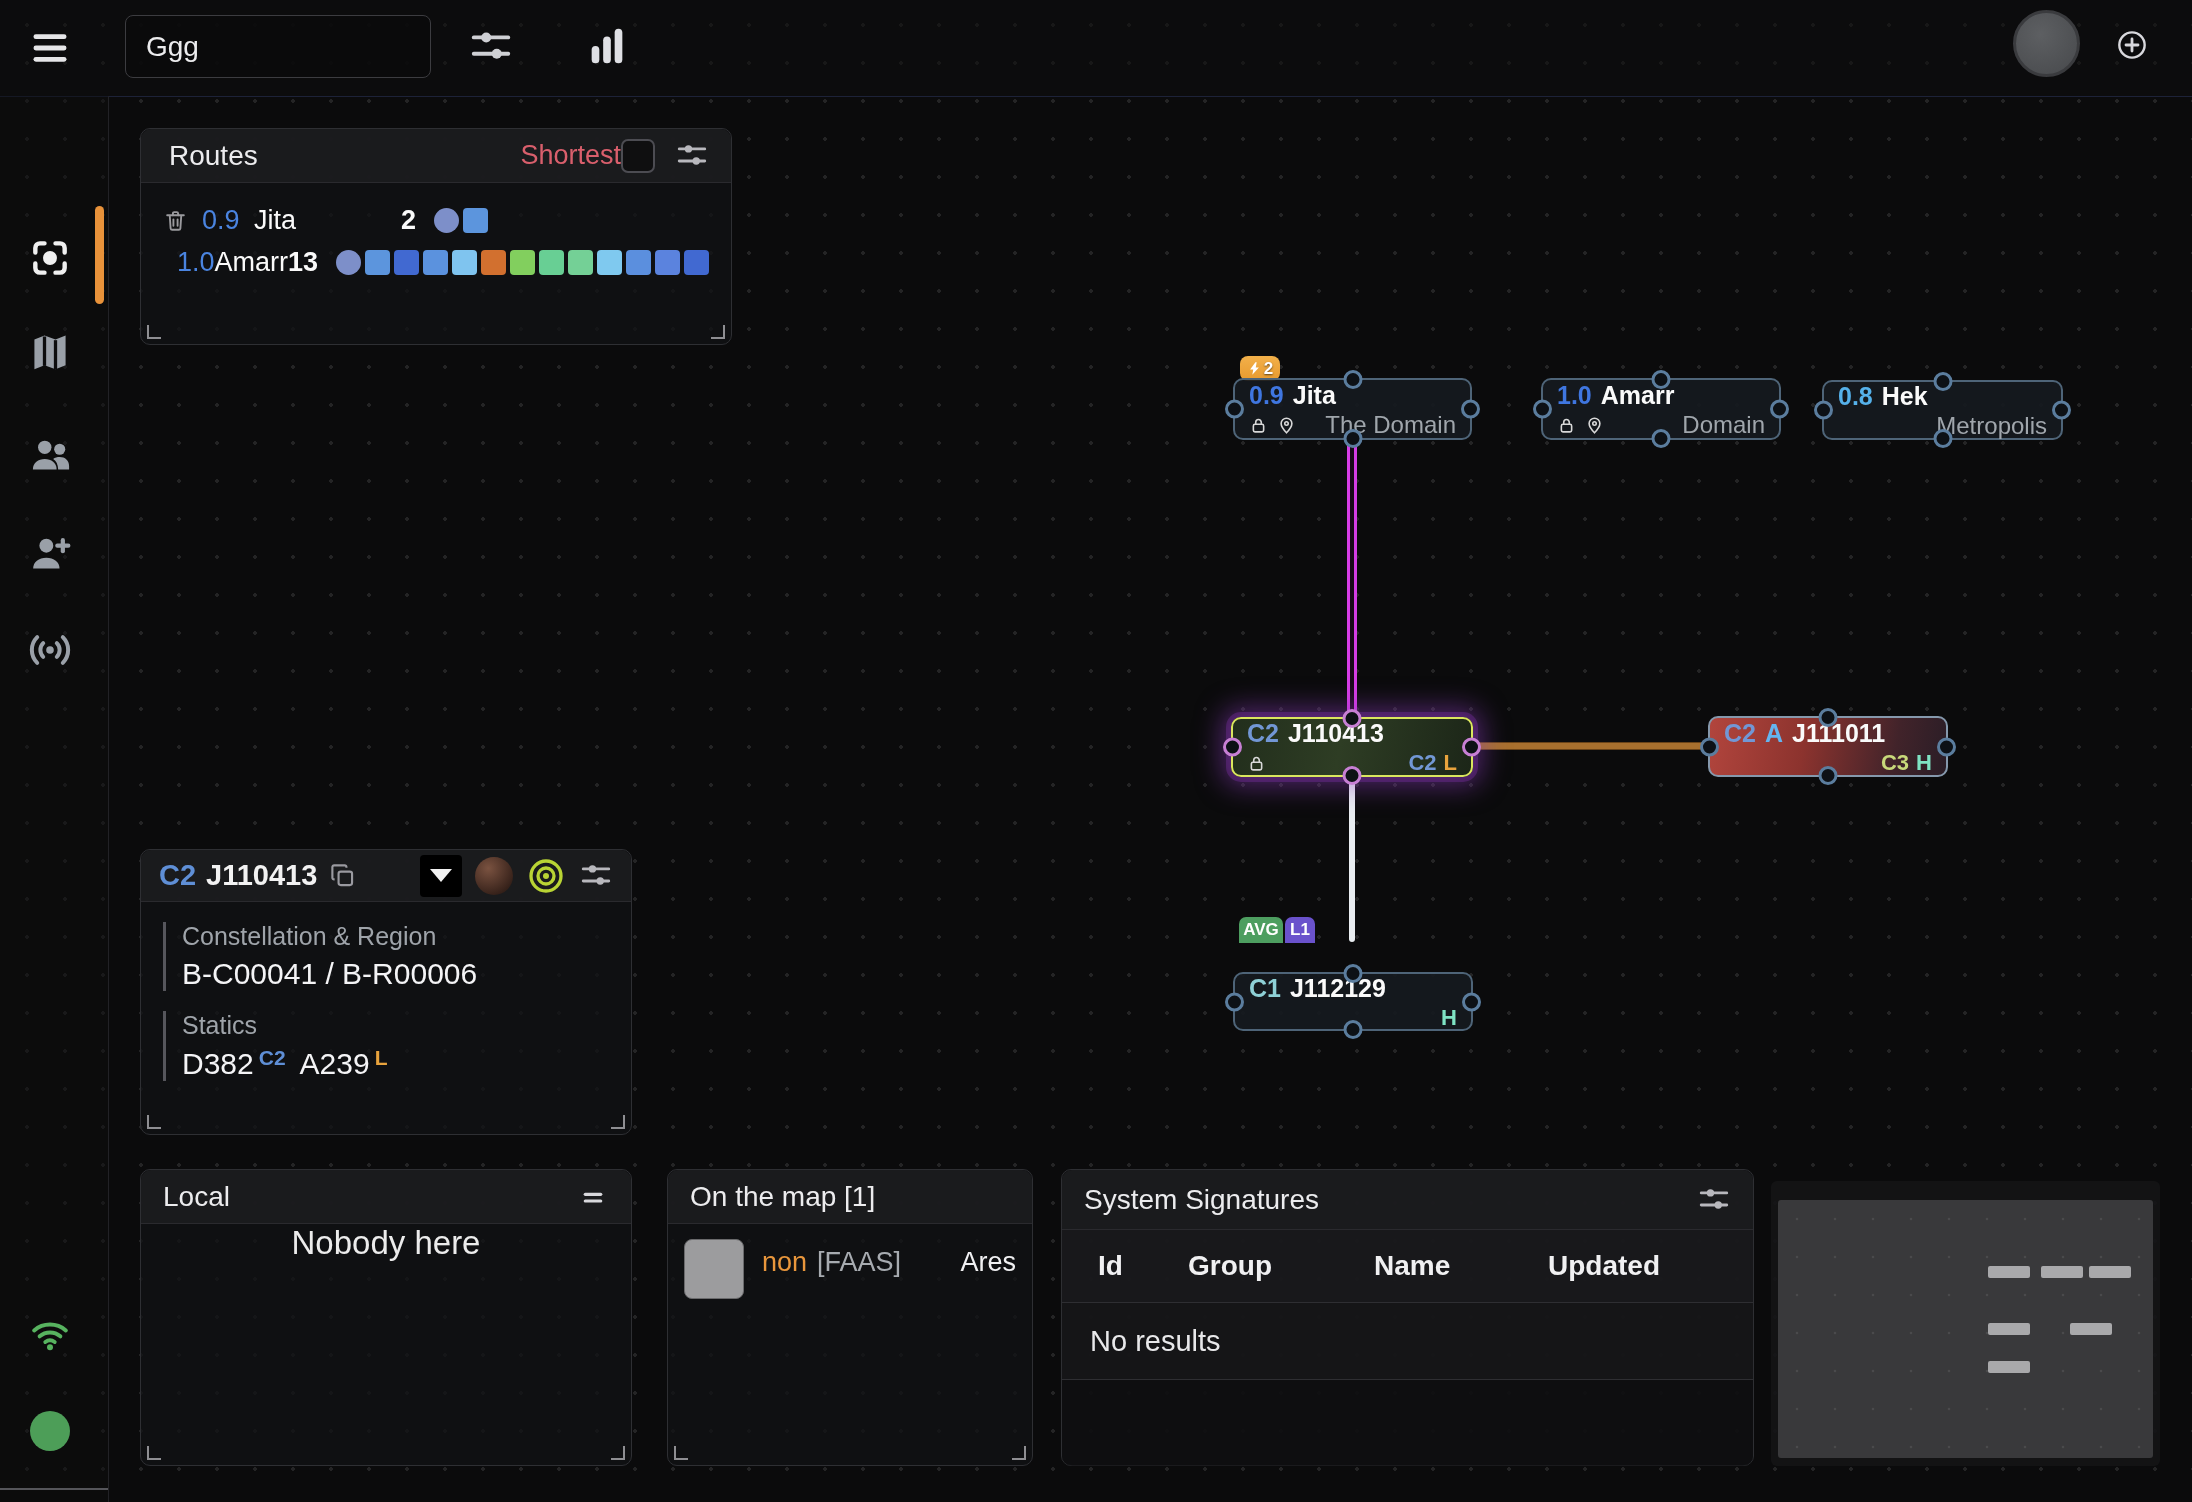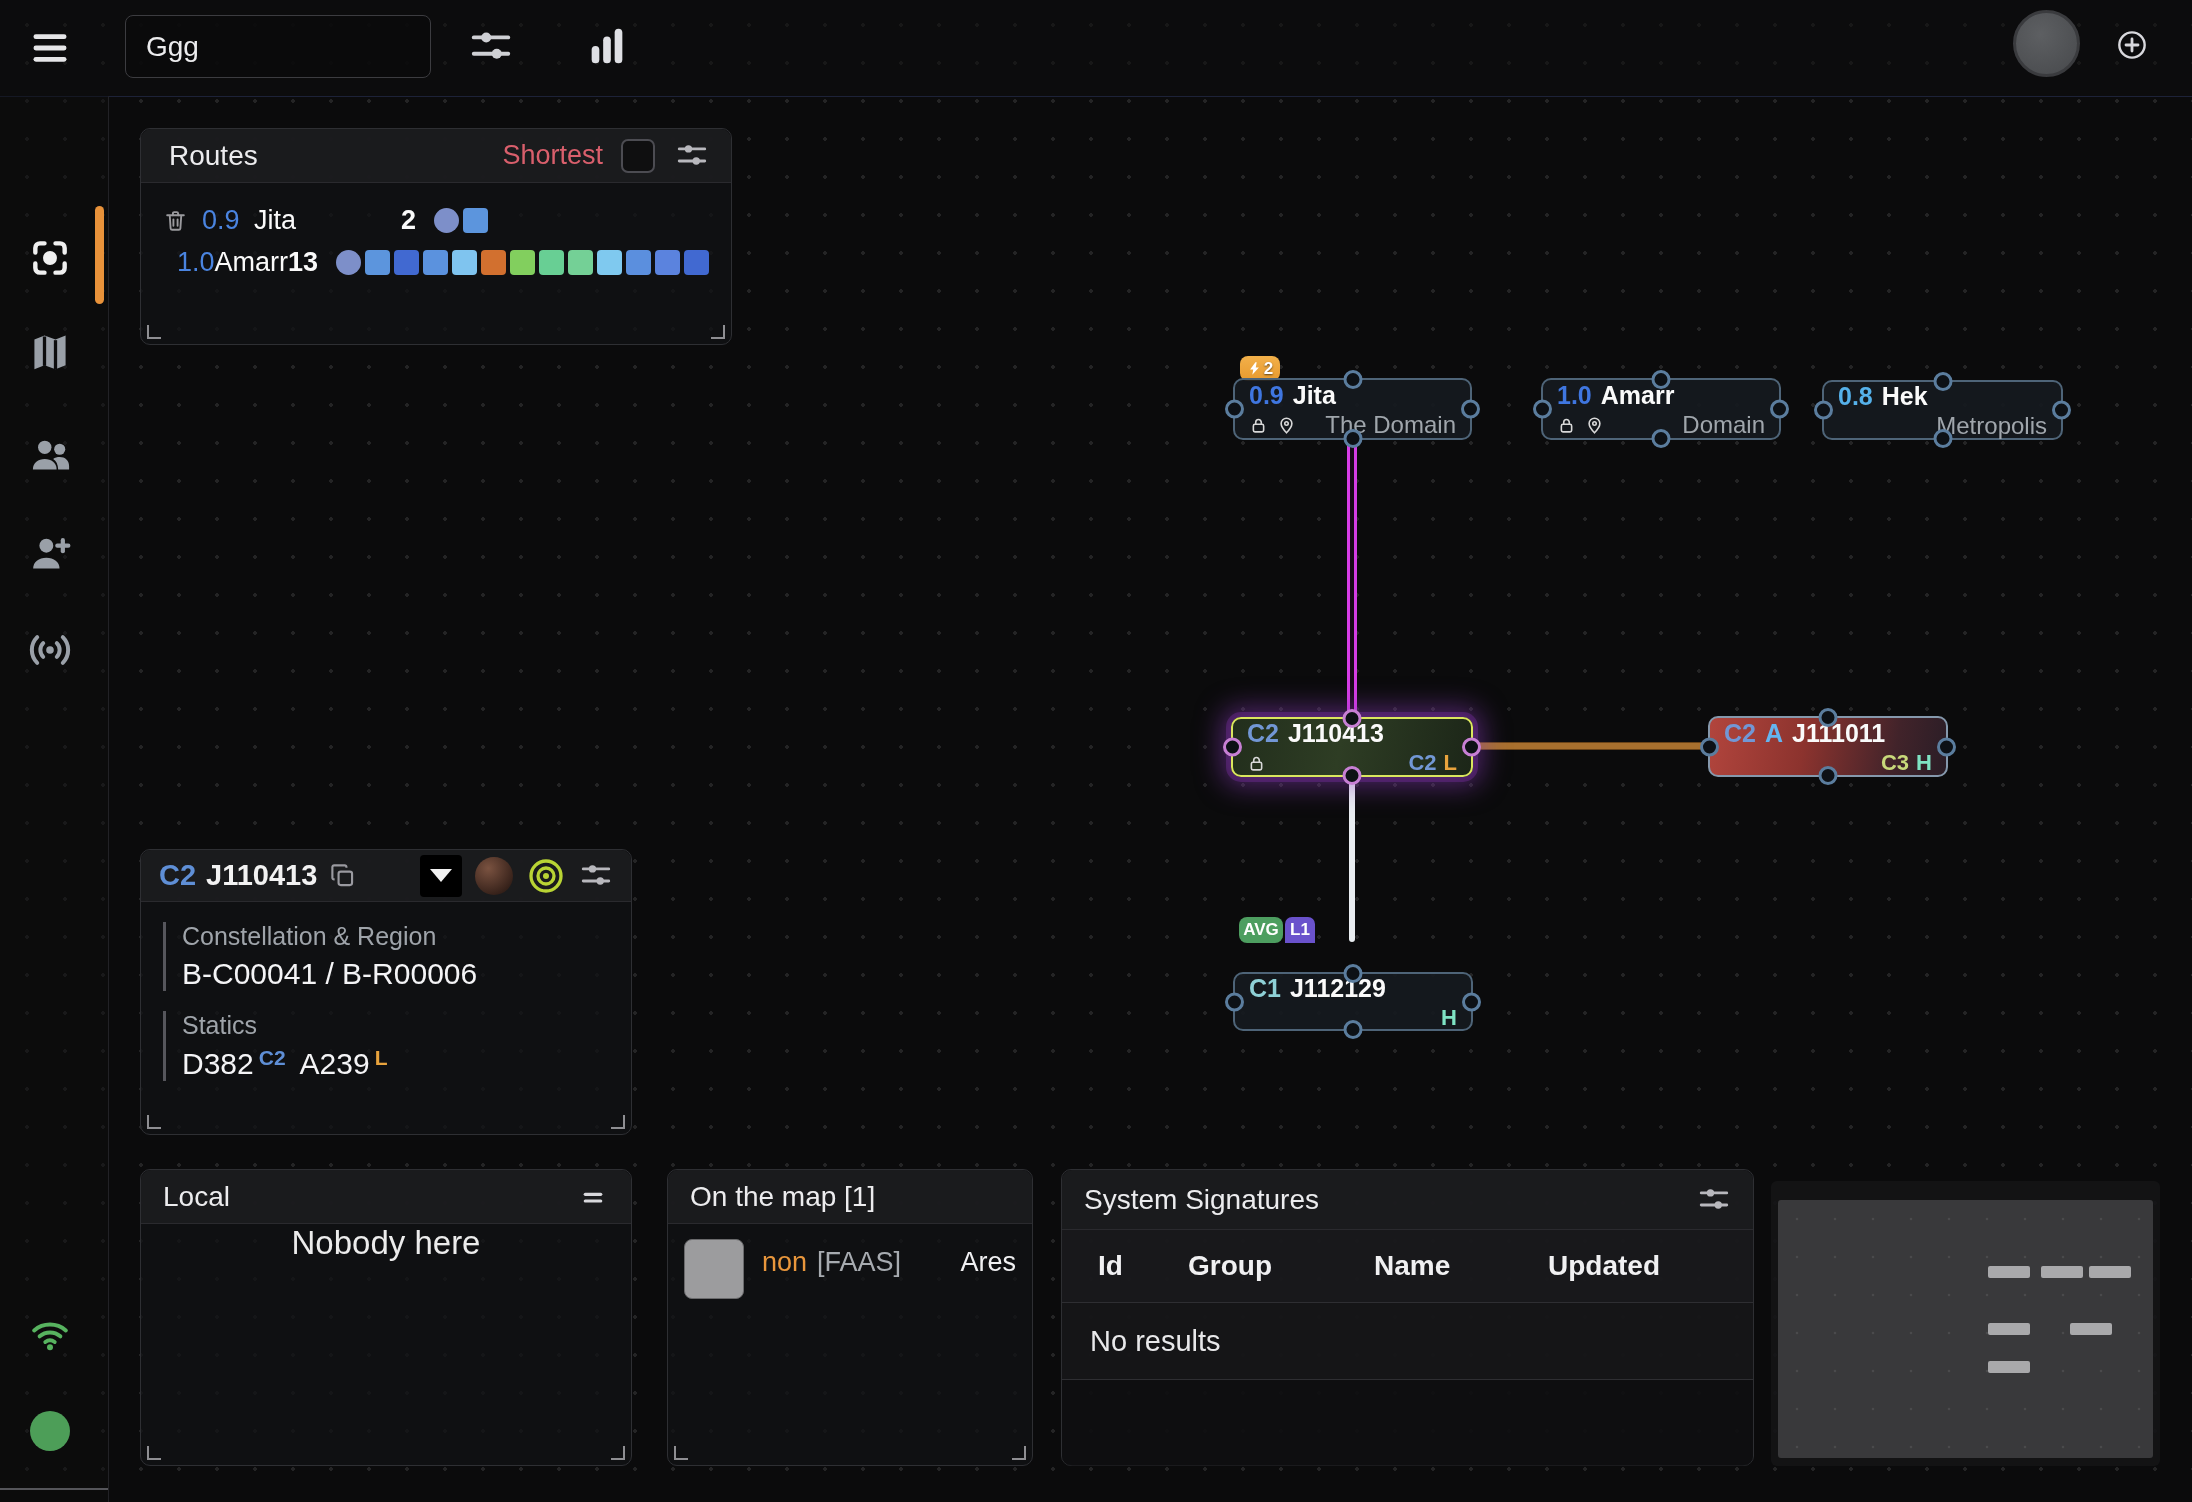--- a/index.html
+++ b/index.html
@@ -31,21 +31,21 @@
   .panel{background:rgba(17,18,20,.78);border:1px solid #2e2f33;border-radius:10px;box-sizing:border-box;}
   .phead{display:flex;align-items:center;height:54px;padding:0 22px;background:rgba(28,28,31,.88);
          border-bottom:1px solid #2a2a2e;border-radius:10px 10px 0 0;box-sizing:border-box;}
   .ptitle{font-size:28px;color:#ececee;}
   .grip{width:12px;height:12px;position:absolute;bottom:5px;}
   .grip.l{left:6px;border-left:2.5px solid #8e8e92;border-bottom:2.5px solid #8e8e92;}
   .grip.r{right:6px;border-right:2.5px solid #8e8e92;border-bottom:2.5px solid #8e8e92;}
   
   #routes{left:140px;top:128px;width:592px;height:217px;}
   #routes .phead{justify-content:space-between;padding-left:28px;}
-  #shortest{color:#d95f6c;font-size:27px;margin-left:auto;margin-right:18px;}
+  #shortest{color:#d95f6c;font-size:27px;margin-left:auto;}
   #shortest-cb{width:30px;height:30px;border:2px solid #4c4c52;border-radius:7px;background:rgba(14,14,16,.9);
                margin-right:20px;cursor:pointer;}
   .hbtn{color:#b8b8bd;width:34px;height:34px;cursor:pointer;}
   .route-row{display:flex;align-items:center;height:42px;padding:0 22px;}
   .route-row .tr{width:25px;height:25px;color:#9a9a9e;margin-right:14px;cursor:pointer;}
   .r-sec{color:#4a84e0;font-size:27px;width:52px;}
   .r-name{color:#fafafa;font-size:27px;width:118px;}
   .r-jumps{color:#fafafa;font-size:27px;font-weight:bold;width:44px;text-align:right;margin-right:18px;}
   .r-hops{display:flex;gap:4px;align-items:center;}
   .hop{width:25px;height:25px;border-radius:4px;}
@@ -123,21 +123,21 @@
   #conn-jita-home{left:1347px;top:441px;width:4px;height:277px;background:rgba(40,8,40,.5);
                   border-left:3px solid;border-right:3px solid;}
   #conn-home-frig{left:1472px;top:742px;width:237px;height:8px;box-shadow:inset 0 0 0 1px #6b4418;}
   #conn-home-c1{left:1349px;top:776px;width:6px;height:166px;border-radius:3px;}
   
   .nbadge{position:absolute;display:flex;align-items:center;justify-content:center;
           font-size:17px;font-weight:bold;color:#fff;border-radius:7px 7px 0 0;}
   #badge-bolt{left:1240px;top:356px;width:40px;height:25px;border-radius:8px;
               background:linear-gradient(#f2b04a,#e89a2e);gap:2px;}
   #badge-bolt .b2{color:#fff;text-shadow:0 1px 2px rgba(0,0,0,.6);}
-  #badge-avg{left:1239px;top:917px;width:44px;height:26px;background:#4d9e60;border-radius:8px;}
+  #badge-avg{left:1239px;top:917px;width:44px;height:26px;background:#4d9e60;}
   #badge-l1{left:1285px;top:917px;width:30px;height:26px;background:#6a52cc;}
 </style>
 </head>
 <body>
 
 <svg width="0" height="0" style="position:absolute">
   <defs>
     <symbol id="i-menu" viewBox="0 0 24 24">
         <g fill="currentColor">
           <rect x="3" y="4.5" width="18" height="2.6" rx="1.3"></rect>

